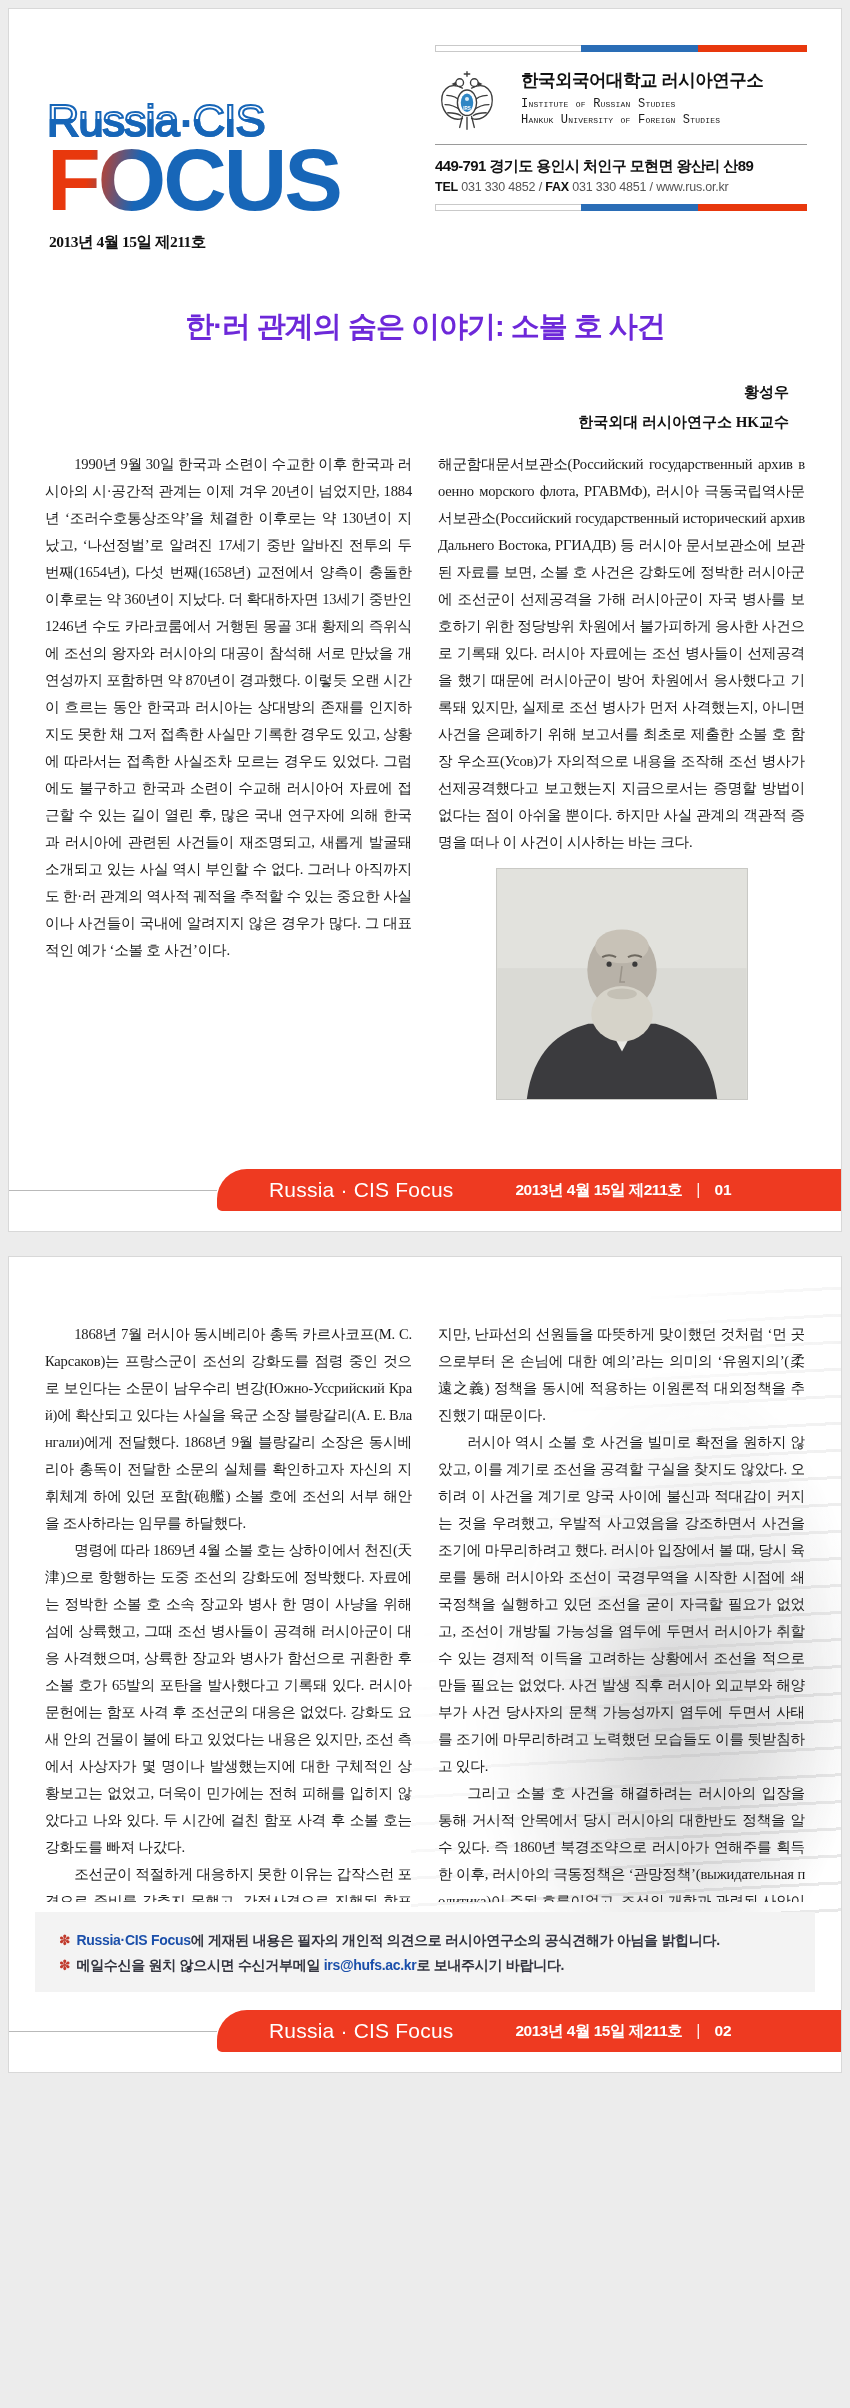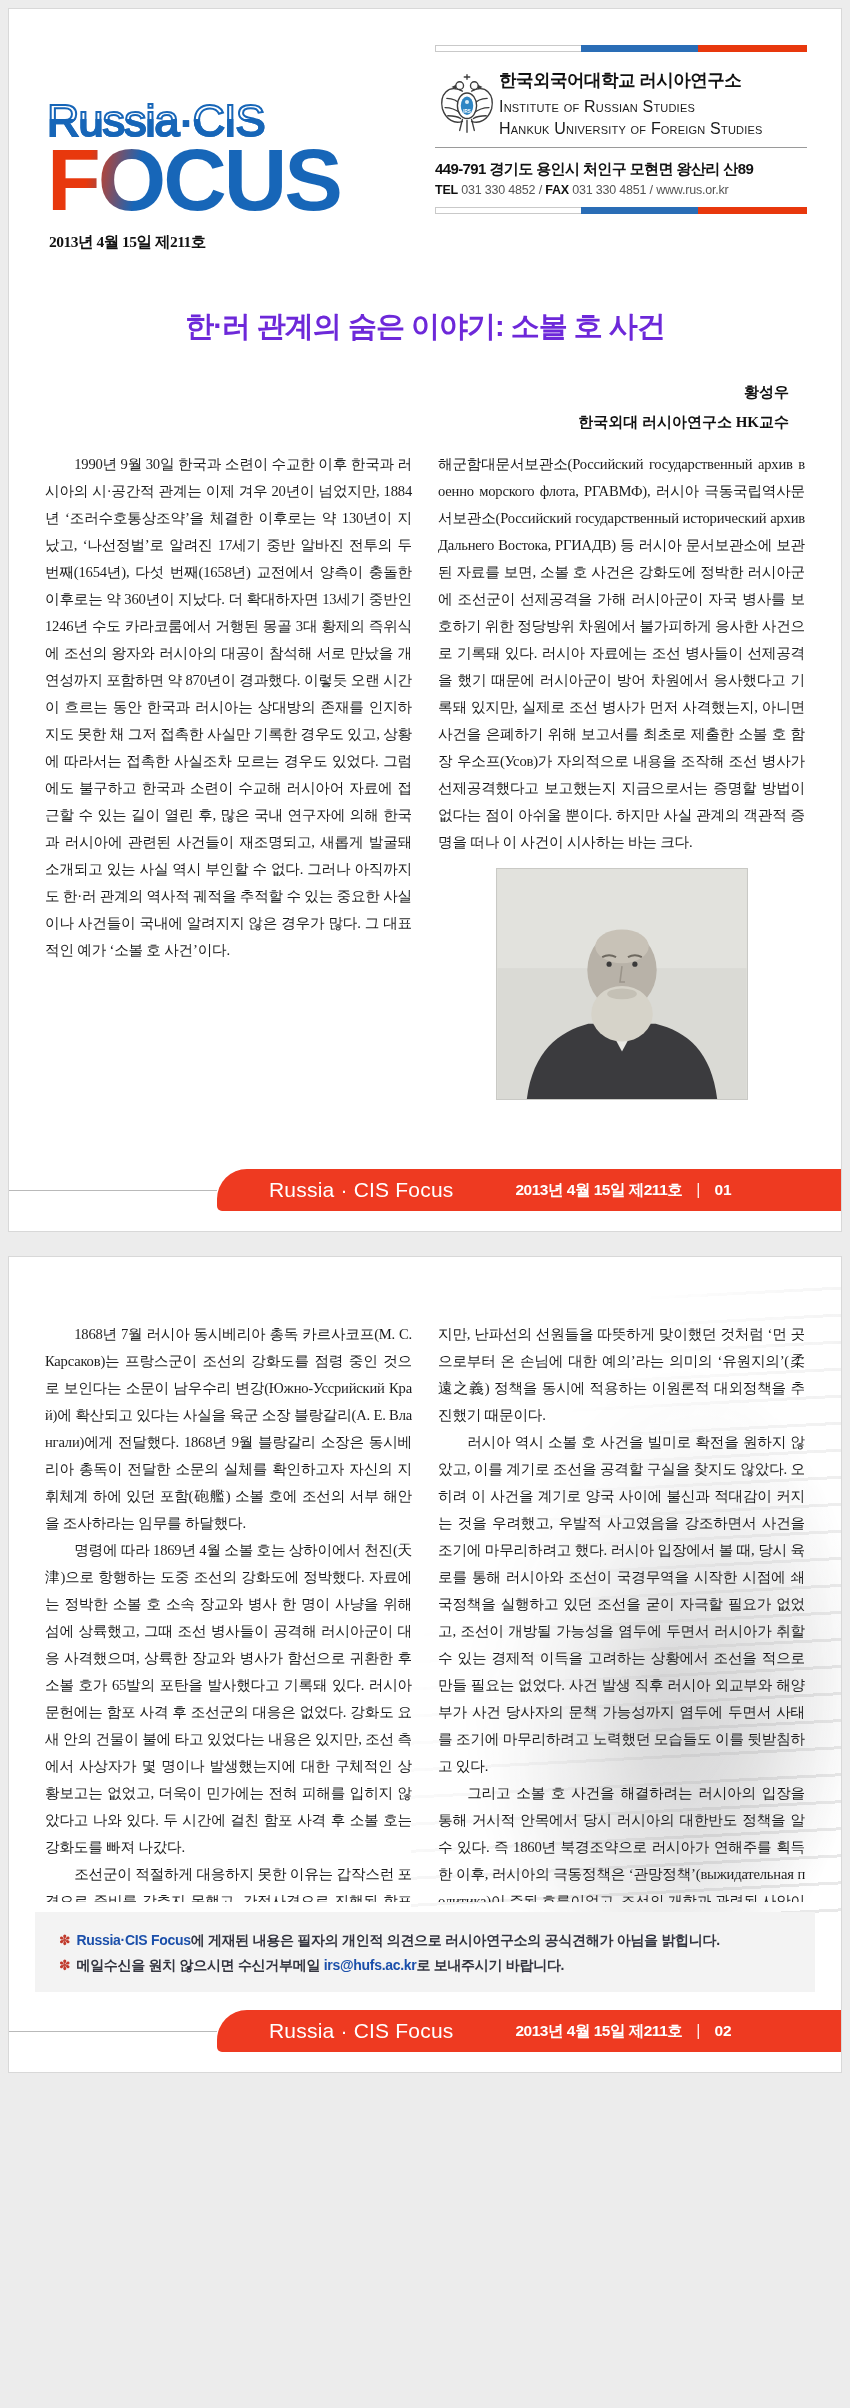--- a/index.html
+++ b/index.html
@@ -36,24 +36,24 @@
     font-size:88px; font-weight:800; letter-spacing:-3px;
     background:linear-gradient(100deg,#e8380d 0 15%,#1766b8 32%);
     -webkit-background-clip:text; background-clip:text;
     -webkit-text-fill-color:transparent; color:#1766b8;
   }
   .mast-right { width:372px; font-family:"Liberation Sans","DejaVu Sans",sans-serif; }
   .tricolor { display:flex; height:7px; width:100%; }
   .tricolor .tc-w { flex:4; background:#fff; border:1px solid #c9c9c9; border-right:0; }
   .tricolor .tc-b { flex:3.2; background:#2a6db6; }
   .tricolor .tc-r { flex:3; background:#e8380d; }
-  .inst-row { display:flex; align-items:flex-end; gap:0; margin:16px 0 8px; }
+  .inst-row { display:flex; align-items:flex-start; gap:22px; margin:16px 0 8px; }
   .emblem { flex:0 0 64px; }
   .inst-kr { font-size:17.5px; font-weight:bold; letter-spacing:-.5px; margin-bottom:4px; }
-  .inst-en { font-family:Liberation Sans, sans-serif; font-size:16px; font-variant:small-caps; letter-spacing:.2px; color:#1a1a1a; line-height:1.35; }
+  .inst-en { font-family:Liberation Mono, monospace; font-size:12px; font-variant:small-caps; letter-spacing:.2px; color:#1a1a1a; line-height:1.35; }
   .mast-rule { height:1px; background:#9a9a9a; margin:6px 0 12px; }
   .addr { font-size:15px; font-weight:bold; letter-spacing:-.6px; margin-bottom:4px; }
   .contact { font-size:12.5px; color:#555; margin-bottom:10px; letter-spacing:-.2px; }
   .contact .lbl { font-weight:bold; color:#111; }
 
   .date-line { padding:14px 0 0 40px; font-size:15.5px; font-weight:bold; letter-spacing:-.5px; }
 
   .title {
     text-align:center; margin:54px 0 30px;
     font-family:"Liberation Sans","DejaVu Sans",sans-serif;

